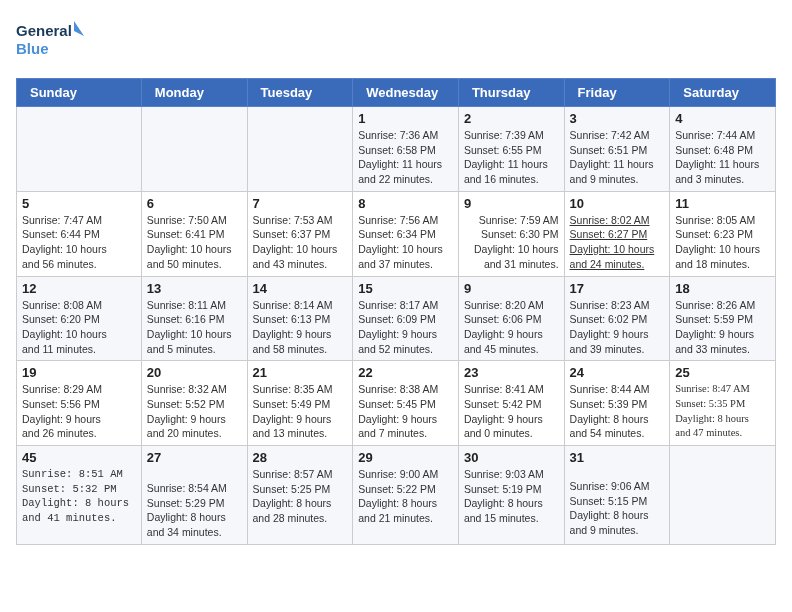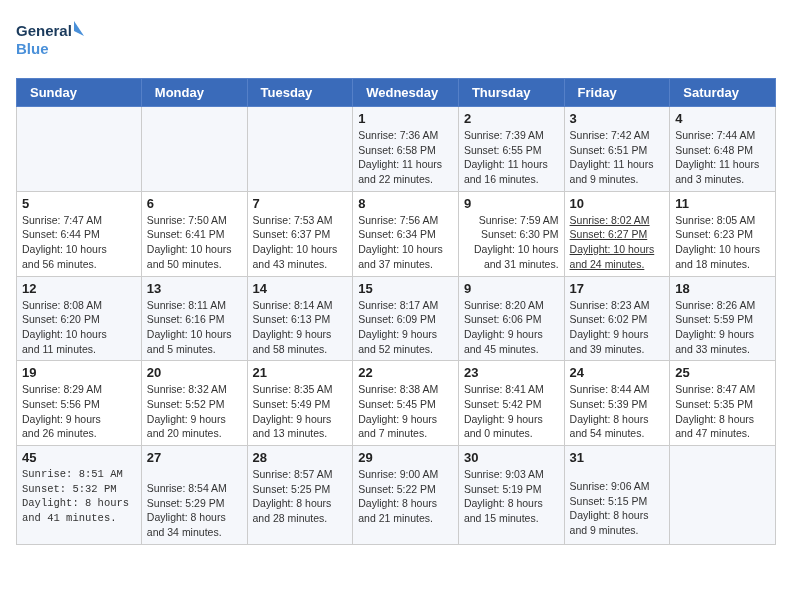--- a/index.html
+++ b/index.html
@@ -281,21 +281,21 @@
         </td>
         <td>
           <div class="day-num">24</div>
           <div class="day-info" style="white-space: pre-line;">Sunrise: 8:44 AM
 Sunset: 5:39 PM
 Daylight: 8 hours
 and 54 minutes.</div>
         </td>
         <td>
           <div class="day-num">25</div>
-          <div class="day-info" style="white-space: pre-line;">Sunrise: 8:47 AM
+          <div class="day-info" style="white-space: pre-line; font-family: Liberation Serif, serif;">Sunrise: 8:47 AM
 Sunset: 5:35 PM
 Daylight: 8 hours
 and 47 minutes.</div>
         </td>
       </tr>
       <tr>
         <td>
           <div class="day-num">45</div>
           <div class="day-info" style="white-space: pre-line; font-family: Liberation Mono, monospace;">Sunrise: 8:51 AM
 Sunset: 5:32 PM

